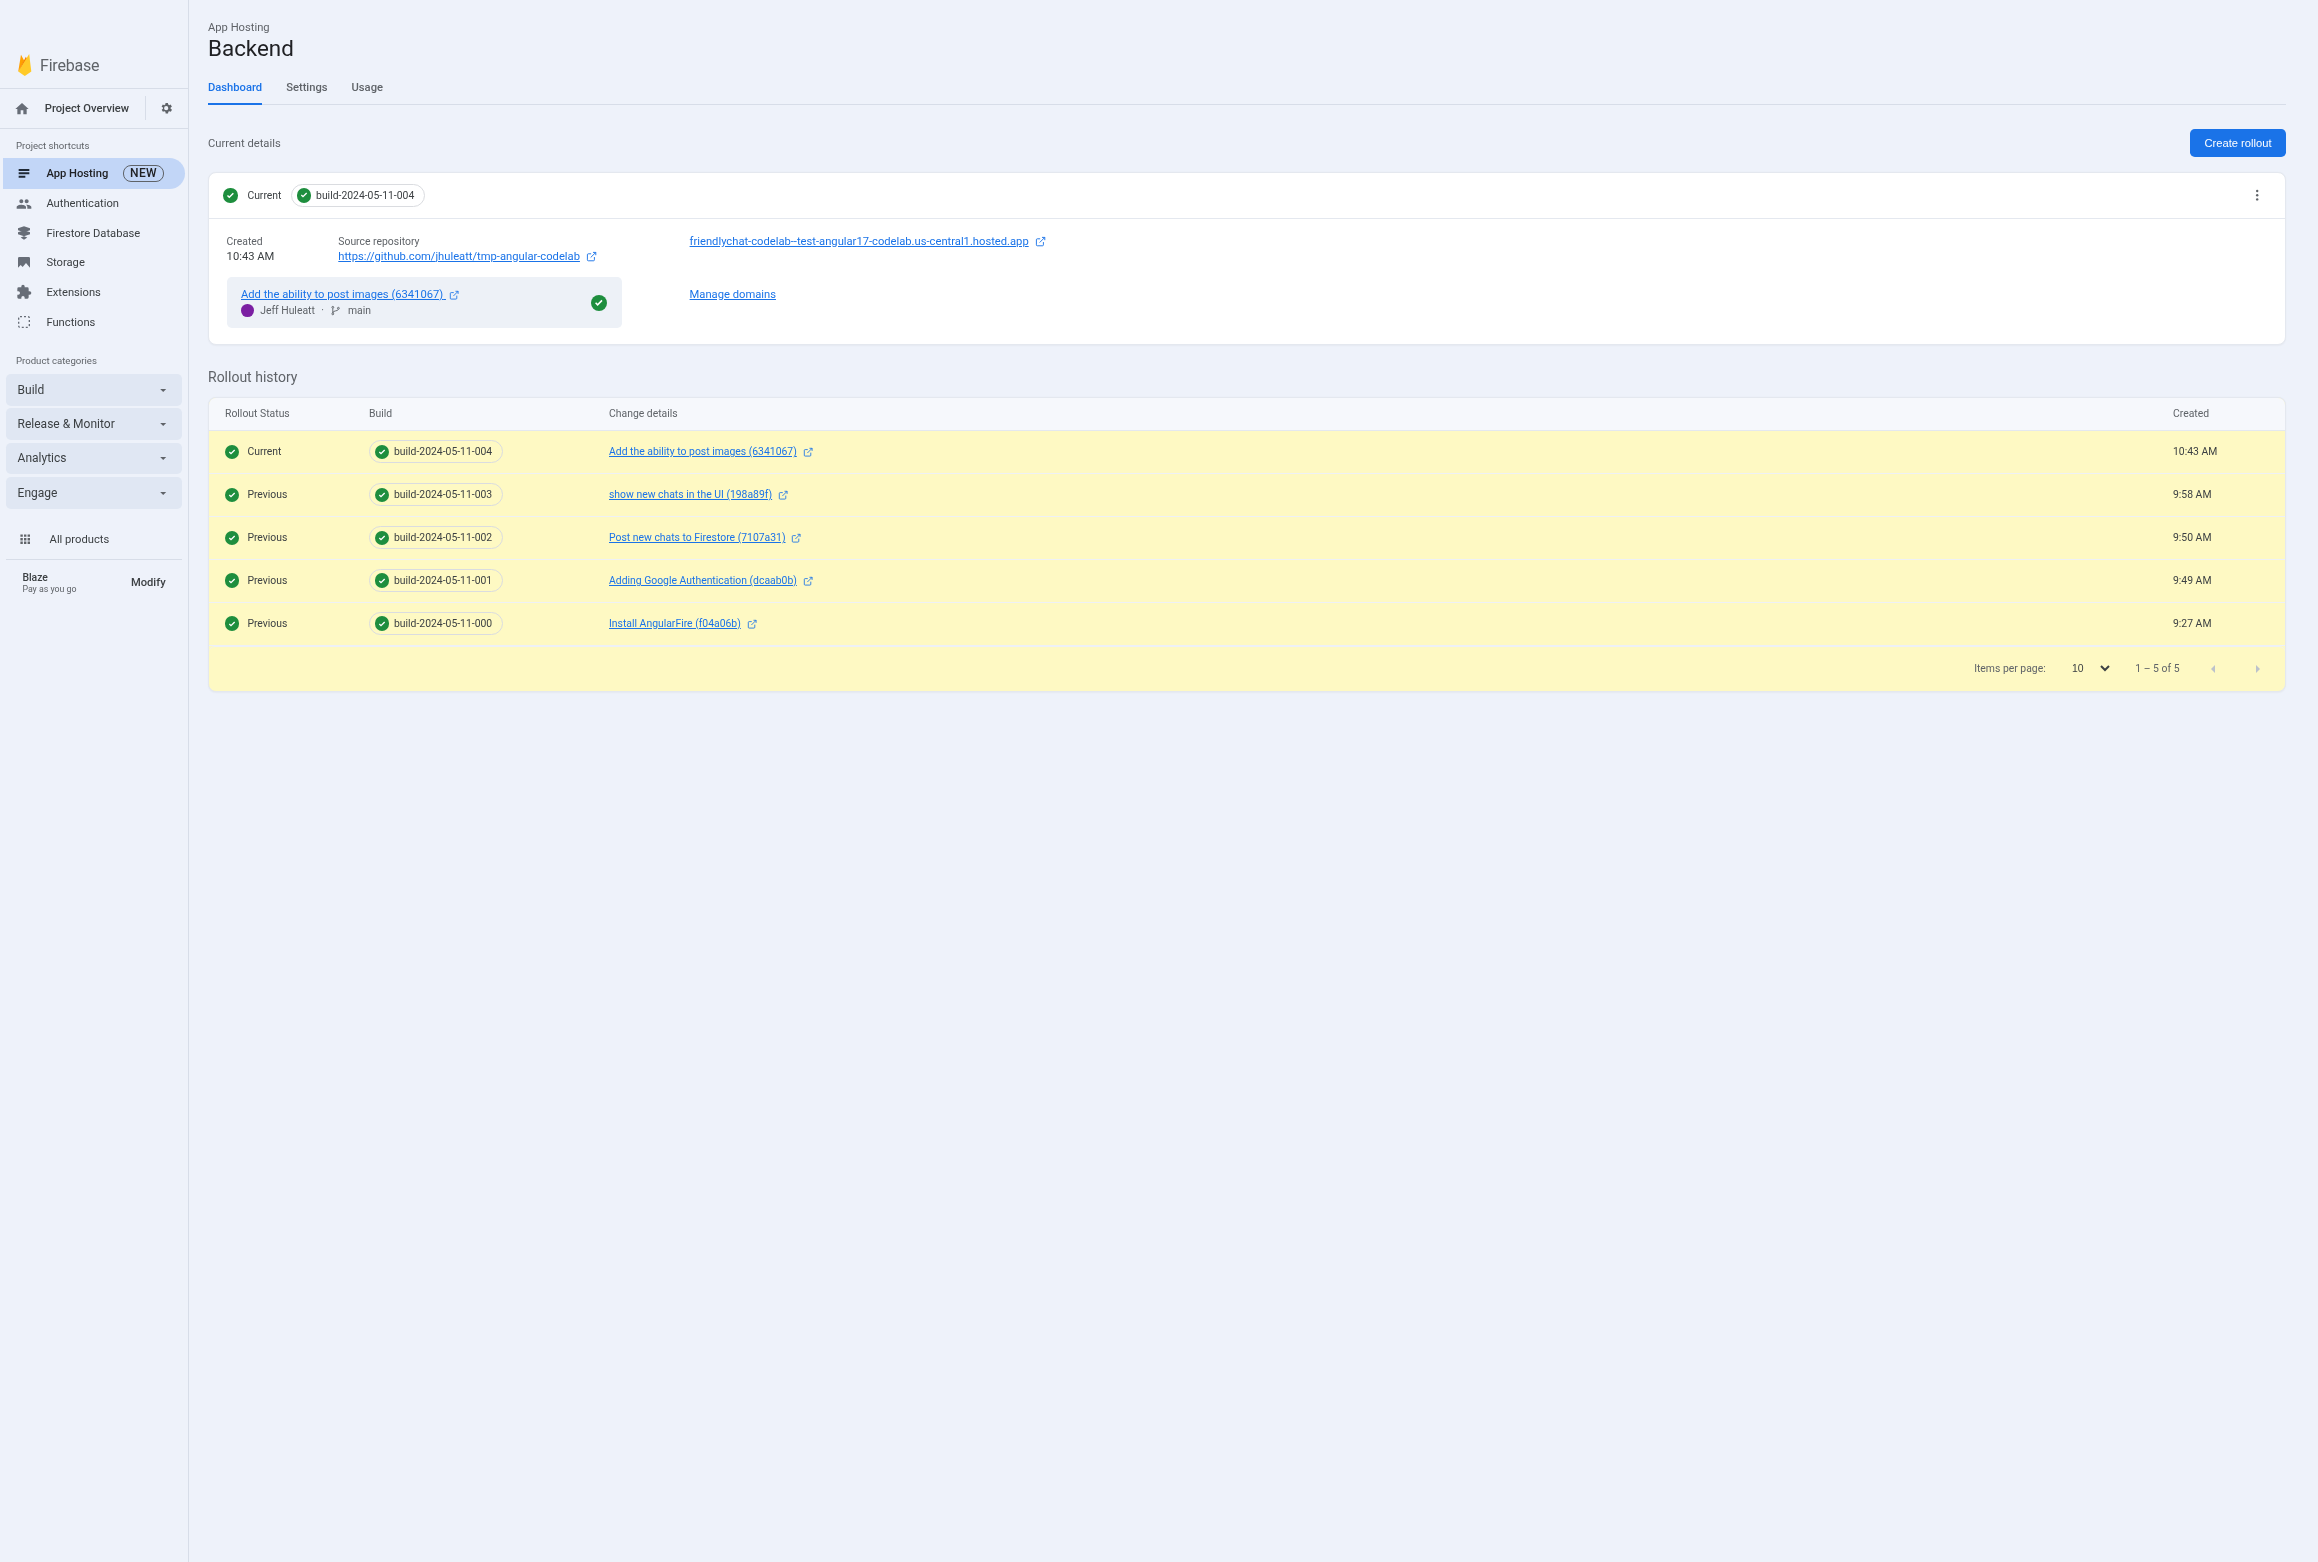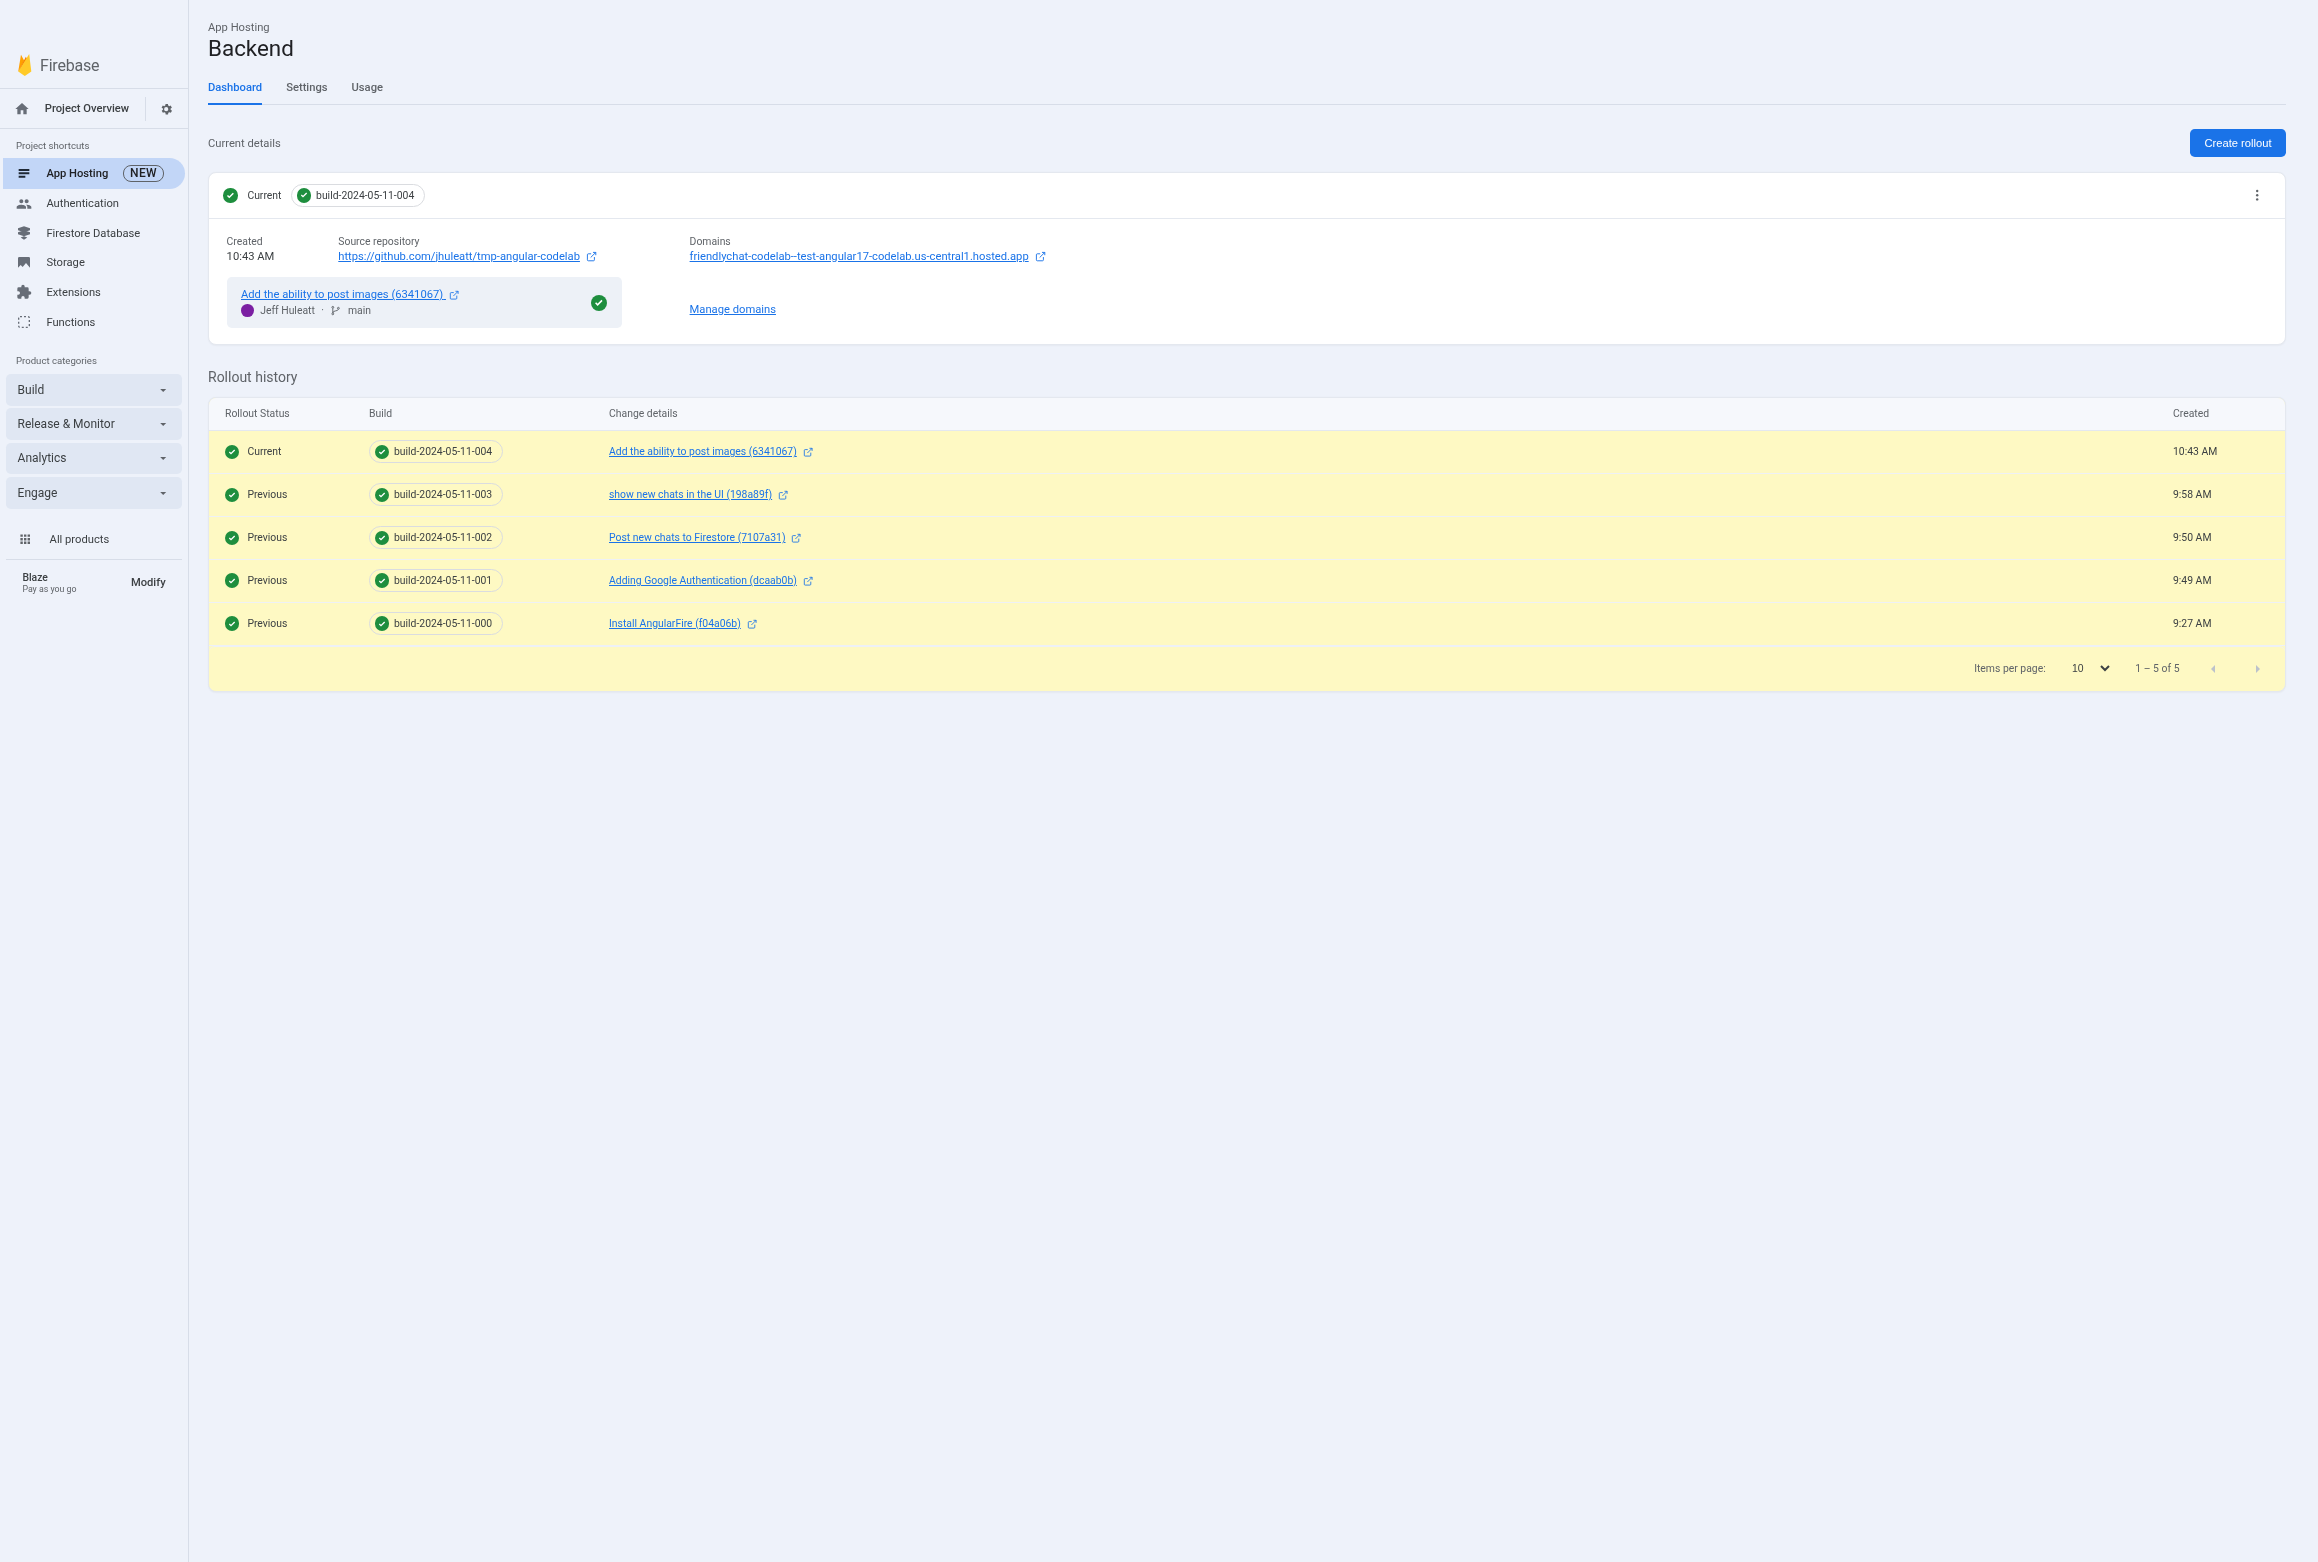--- a/index.html
+++ b/index.html
@@ -26,21 +26,21 @@
       padding: 11.2px 16px;
       gap: 6.4px;
       border-bottom: 0.8px solid #d7dde8;
       margin-top: 42px;
     }
     .brand-name { font-size: 16px; color: #5f6368; font-weight: 400; letter-spacing: -0.2px; }
     .firebase-logo { width: 17.6px; height: 24px; }
     
     .overview-row {
       display: flex;
-      align-items: flex-end;
+      align-items: flex-start;
       padding: 6.4px 9.6px 6.4px 14.4px;
       border-bottom: 0.8px solid #d7dde8;
     }
     .overview-link {
       display: flex;
       align-items: center;
       gap: 14.4px;
       flex: 1;
       padding: 4.8px 0;
       color: #3c4043;
@@ -459,21 +459,20 @@
               </div>
               <span class="check-circle big">
                   <svg width="9.6" height="9.6" viewBox="0 0 24 24" fill="none" stroke="#fff" stroke-width="4">
                     <path d="M4 12l5 5L20 6"></path>
                   </svg>
                 </span>
             </div>
           </div>
           <div class="domains-col">
             <div class="info-block">
-              <div class="lbl">Domains</div>
               <div class="val">
                 <a class="link"><span>friendlychat-codelab--test-angular17-codelab.us-central1.hosted.app</span></a>
                 <span class="ext-icon">
                     <svg width="11.2" height="11.2" viewBox="0 0 24 24" fill="none" stroke="currentColor" stroke-width="2">
                       <path d="M18 13v6a2 2 0 01-2 2H5a2 2 0 01-2-2V8a2 2 0 012-2h6M15 3h6v6M10 14L21 3"></path>
                     </svg>
                   </span>
               </div>
             </div>
             <div class="manage-domains"><a class="link">Manage domains</a></div>

